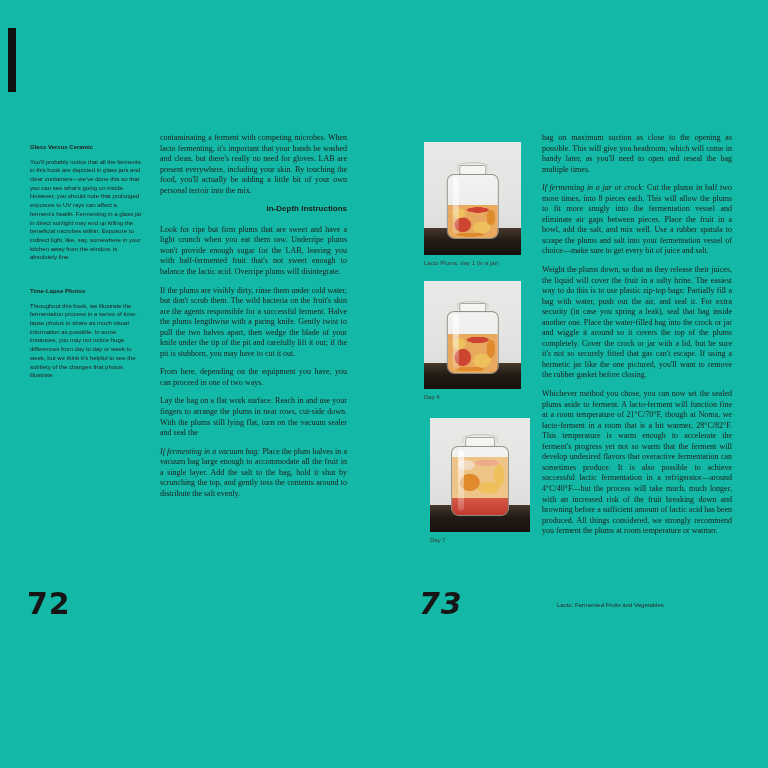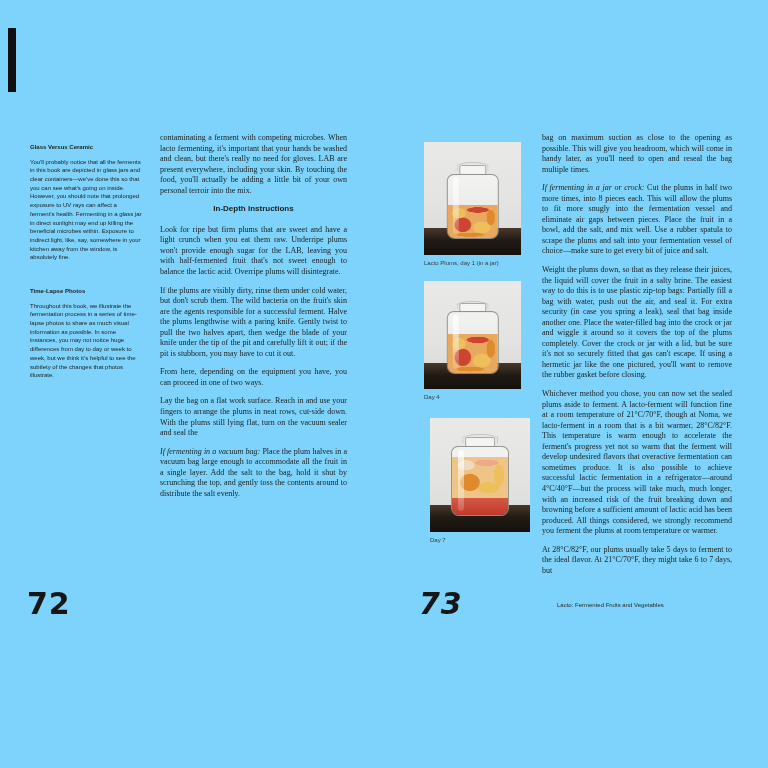--- a/index.html
+++ b/index.html
@@ -1,33 +1,33 @@
 <!DOCTYPE html>
 <html style="--ink: #1d1d1b; --photo-bg: #e3e3e1; --table: #221b15; --plum-orange: #e08a2e; --plum-red: #cd4531; --plum-yellow: #eec05c; --plum-base: #e8a95f; --plum-pale: #f2d9c0; --brine: #c03a2e;"><head>
 <meta charset="utf-8">
 <style>
   html,body{margin:0;padding:0;background:#fff;}
-  .spread{position:relative;width:768px;height:768px;background:#7dd3fc;overflow:hidden;
+  .spread{position:relative;width:768px;height:768px;background:#14b8a6;overflow:hidden;
           font-family:"Liberation Serif",serif;color:var(--ink,#1d1d1b);}
   .cover-edge{position:absolute;left:8px;top:28px;width:8px;height:64px;background:#101010;}
 
   
   .note{position:absolute;left:30px;width:112px;font-family:"Liberation Sans",sans-serif;
         font-size:6px;line-height:1.45;color:#222;}
   .note-1{top:143px;} .note-2{top:287px;}
   .note-title{font-weight:bold;margin-bottom:6px;}
 
   
   .body-col{position:absolute;top:133px;width:187px;font-size:8px;line-height:1.32;
             text-align:justify;}
   .col-left{left:160px;} .col-right{left:542px;width:190px;}
   .para{margin:0 0 8px 0;}
   .lead{font-style:italic;}
   .sec-head{font-family:"Liberation Sans",sans-serif;font-weight:bold;font-size:8px;
-            margin:4px 0 10px 0;text-align:center;}
+            margin:4px 0 10px 0;text-align:right;}
 
   
   .photo-fig{position:absolute;margin:0;}
   .fig-1{left:424px;top:142px;width:97px;}
   .fig-2{left:424px;top:281px;width:97px;}
   .fig-3{left:430px;top:418px;width:100px;}
   .photo{position:relative;width:100%;overflow:hidden;
          background:linear-gradient(180deg,#e9e9e7 0%,var(--photo-bg,#e3e3e1) 55%,#d7d7d5 100%);}
   .fig-1 .photo{height:113px;} .fig-2 .photo{height:108px;} .fig-3 .photo{height:114px;}
   .table{position:absolute;left:0;right:0;bottom:0;height:24%;
@@ -148,18 +148,17 @@
       </div>
     </div>
     <figcaption class="caption">Day 7</figcaption>
   </figure>
 
   <div class="body-col col-right">
     <p class="para"><em class="lead"></em><span>bag on maximum suction as close to the opening as possible. This will give you headroom, which will come in handy later, as you'll need to open and reseal the bag multiple times.</span></p>
     <p class="para"><em class="lead">If fermenting in a jar or crock: </em><span>Cut the plums in half two more times, into 8 pieces each. This will allow the plums to fit more snugly into the fermentation vessel and eliminate air gaps between pieces. Place the fruit in a bowl, add the salt, and mix well. Use a rubber spatula to scrape the plums and salt into your fermentation vessel of choice—make sure to get every bit of juice and salt.</span></p>
     <p class="para"><em class="lead"></em><span>Weight the plums down, so that as they release their juices, the liquid will cover the fruit in a salty brine. The easiest way to do this is to use plastic zip-top bags: Partially fill a bag with water, push out the air, and seal it. For extra security (in case you spring a leak), seal that bag inside another one. Place the water-filled bag into the crock or jar and wiggle it around so it covers the top of the plums completely. Cover the crock or jar with a lid, but be sure it's not so securely fitted that gas can't escape. If using a hermetic jar like the one pictured, you'll want to remove the rubber gasket before closing.</span></p>
     <p class="para"><em class="lead"></em><span>Whichever method you chose, you can now set the sealed plums aside to ferment. A lacto-ferment will function fine at a room temperature of 21°C/70°F, though at Noma, we lacto-ferment in a room that is a bit warmer, 28°C/82°F. This temperature is warm enough to accelerate the ferment's progress yet not so warm that the ferment will develop undesired flavors that overactive fermentation can sometimes produce. It is also possible to achieve successful lactic fermentation in a refrigerator—around 4°C/40°F—but the process will take much, much longer, with an increased risk of the fruit breaking down and browning before a sufficient amount of lactic acid has been produced. All things considered, we strongly recommend you ferment the plums at room temperature or warmer.</span></p>
-    <p class="para"><em class="lead"></em><span>At 28°C/82°F, our plums usually take 5 days to ferment to the ideal flavor. At 21°C/70°F, they might take 6 to 7 days, but</span></p>
   </div>
 
   <div class="page-num num-right">73</div>
   <div class="footer">Lacto: Fermented Fruits and Vegetables</div>
 </div>
 
 </body></html>

